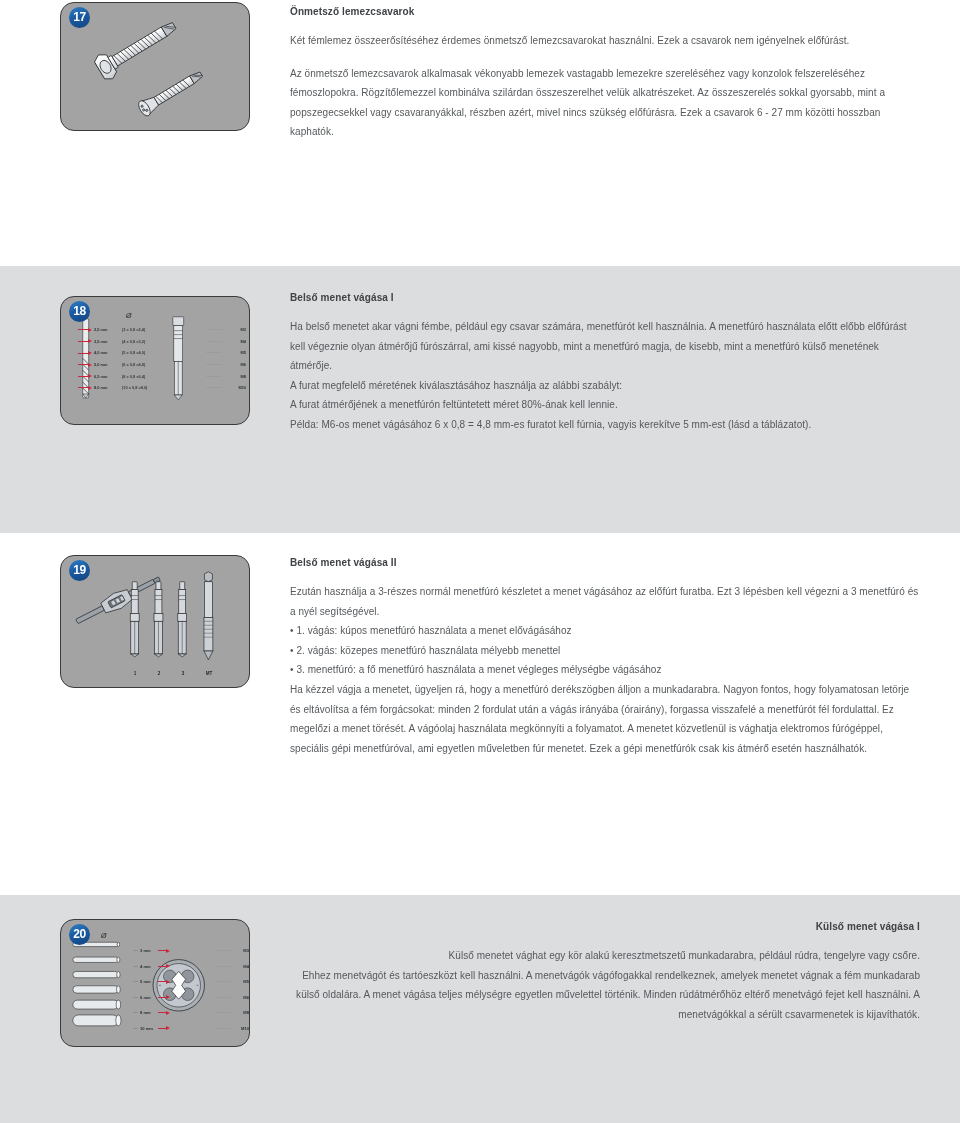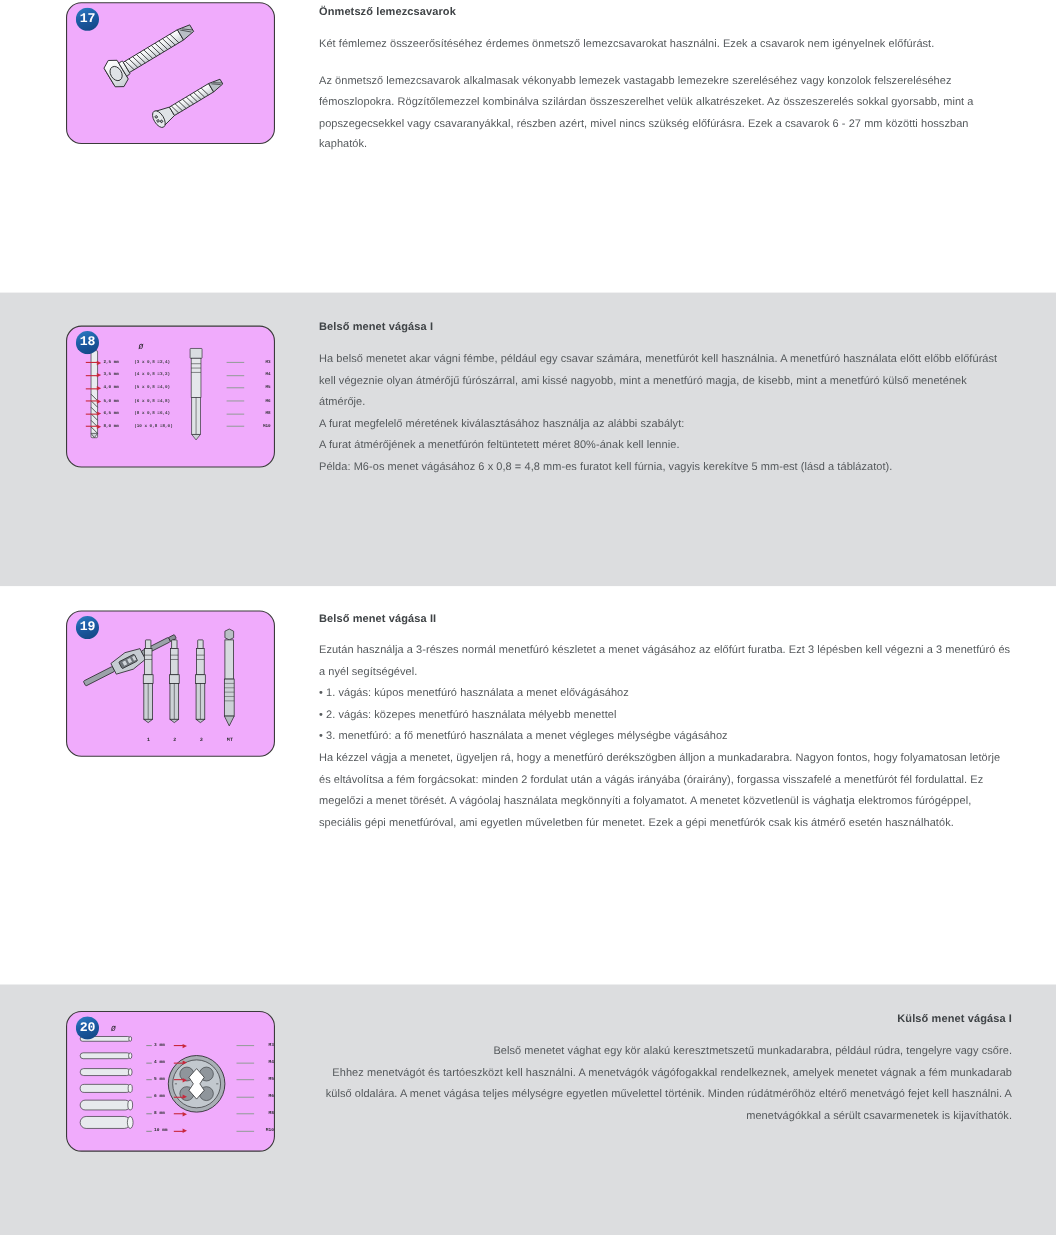--- a/index.html
+++ b/index.html
@@ -17,24 +17,23 @@
   .section.grey  { background: #dcdddf; }
 
   .fig-col { width: 290px; flex: 0 0 290px; position: relative; padding-top: 2px; }
   .txt-col { flex: 1 1 auto; padding-right: 40px; padding-top: 6px; }
 
   .card {
     position: relative;
     margin-left: 60px;
     width: 190px;
     height: 129px;
-    background: #f0abfc;
+    background: #a3a3a3;
     border: 1.4px solid #3b3b3b;
     border-radius: 14px;
-    font-family: Liberation Mono, monospace;
   }
   .badge {
     position: absolute;
     left: 8px; top: 4px;
     width: 21px; height: 21px;
     border-radius: 50%;
     background: #1c5ca6;
     background-image: linear-gradient(160deg,#2f7fc4 0%, #1b5ba4 45%, #12447f 100%);
     color: #ffffff;
     font-size: 12px;
@@ -421,18 +420,18 @@
             <span class="arrow2"></span>
             <span class="spacer"></span>
             <span class="lead2"></span>
             <span class="msize2">M10</span>
           </div>
         </div>
       </div>
     </div>
     <div class="txt-col" style="padding-top:26px;text-align:right;">
       <h2 class="heading">Külső menet vágása I</h2>
-      <p class="body" style="margin-bottom:0;">Belső menetet vághat egy kör alakú keresztmetszetű munkadarabra, például rúdra, tengelyre vagy csőre.</p>
+      <p class="body" style="margin-bottom:0;">Külső menetet vághat egy kör alakú keresztmetszetű munkadarabra, például rúdra, tengelyre vagy csőre.</p>
       <p class="body">Ehhez menetvágót és tartóeszközt kell használni. A menetvágók vágófogakkal rendelkeznek, amelyek menetet vágnak a fém munkadarab külső oldalára. A menet vágása teljes mélységre egyetlen művelettel történik. Minden rúdátmérőhöz eltérő menetvágó fejet kell használni. A menetvágókkal a sérült csavarmenetek is kijavíthatók.</p>
     </div>
   </div>
 
 </div>
 
 </body></html>

